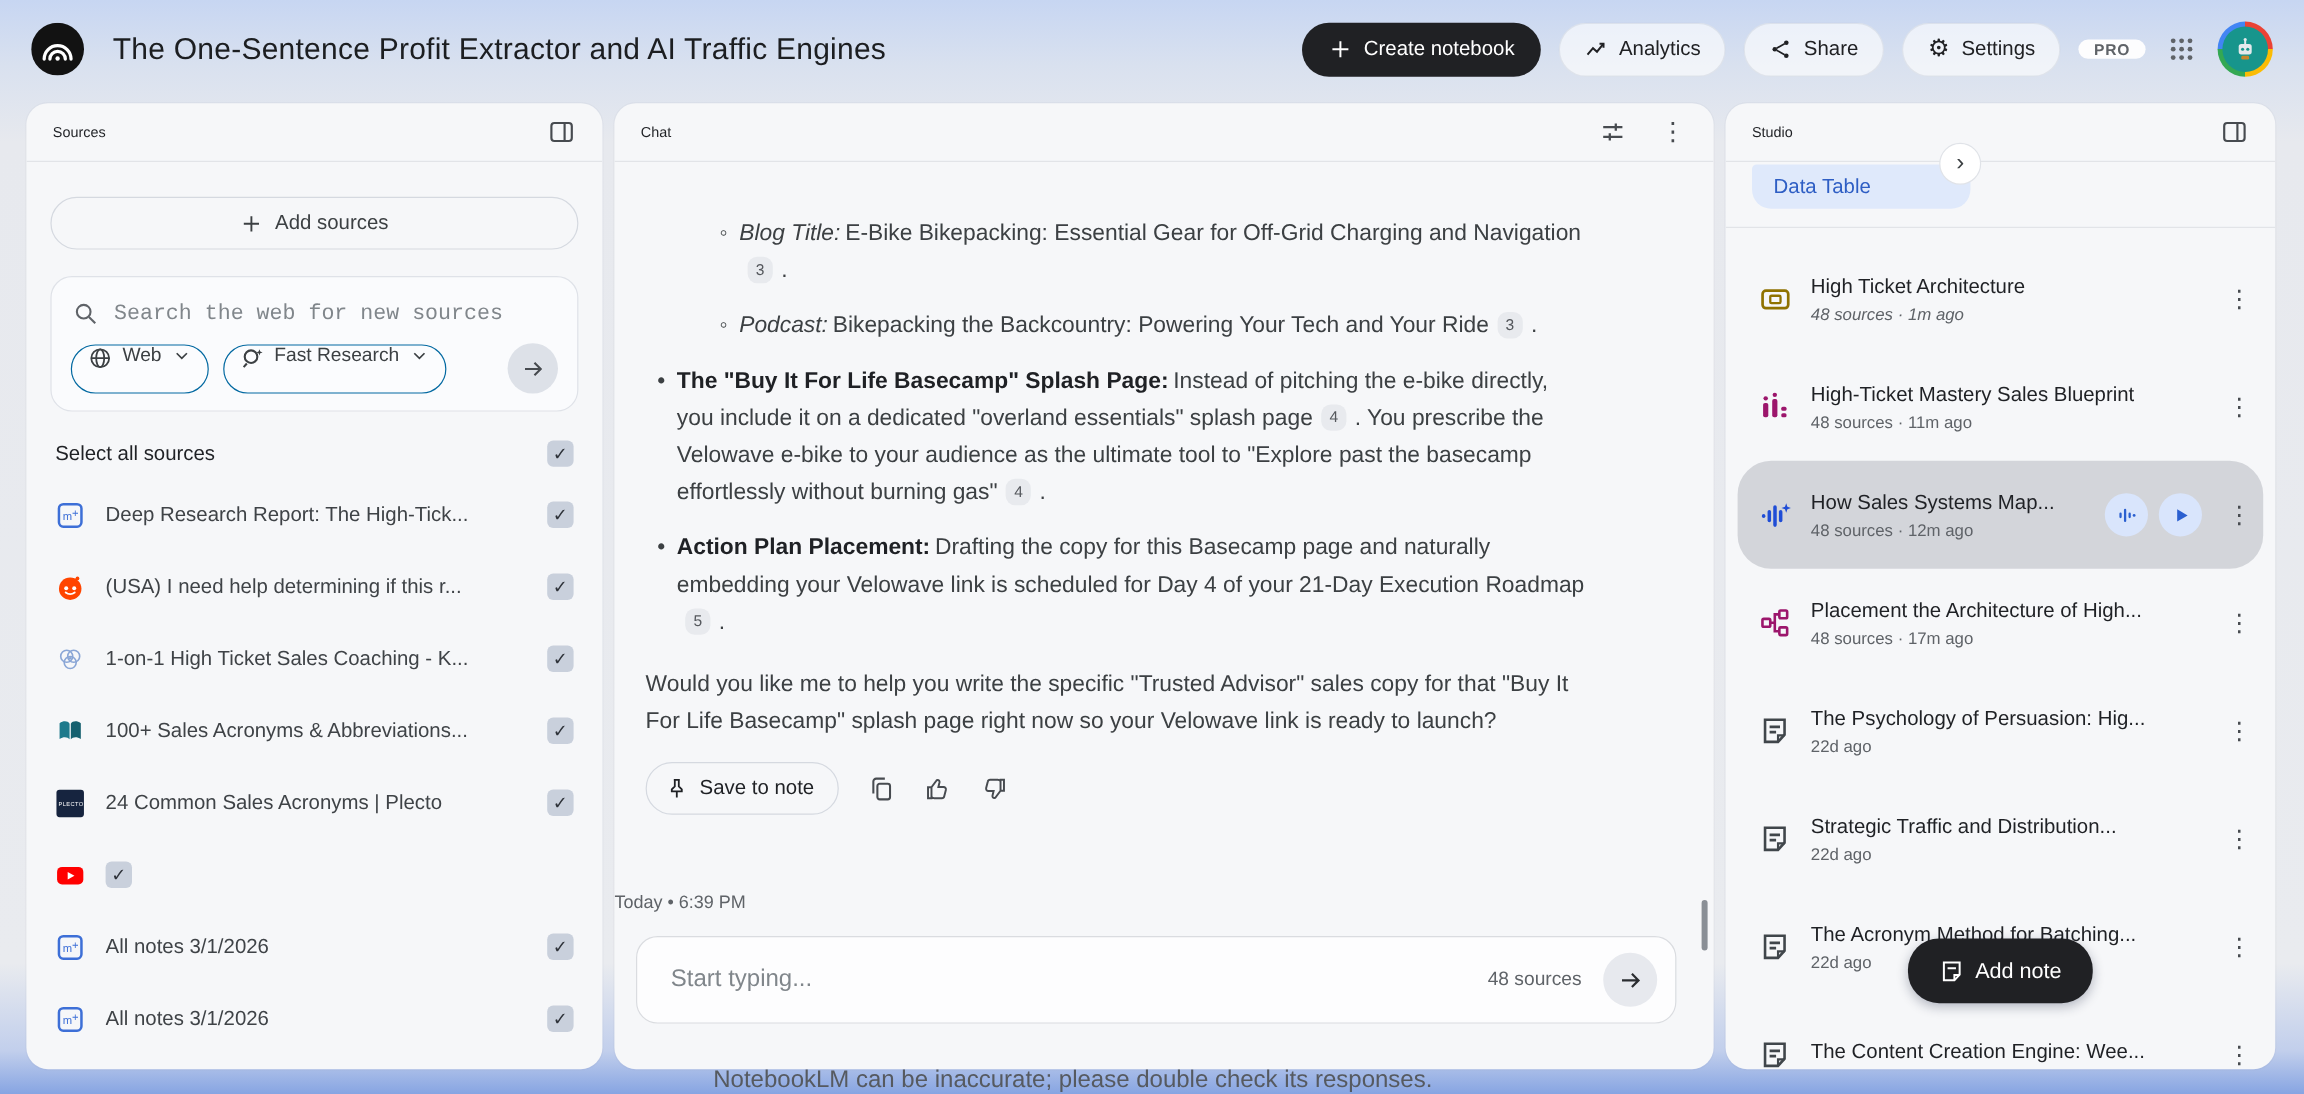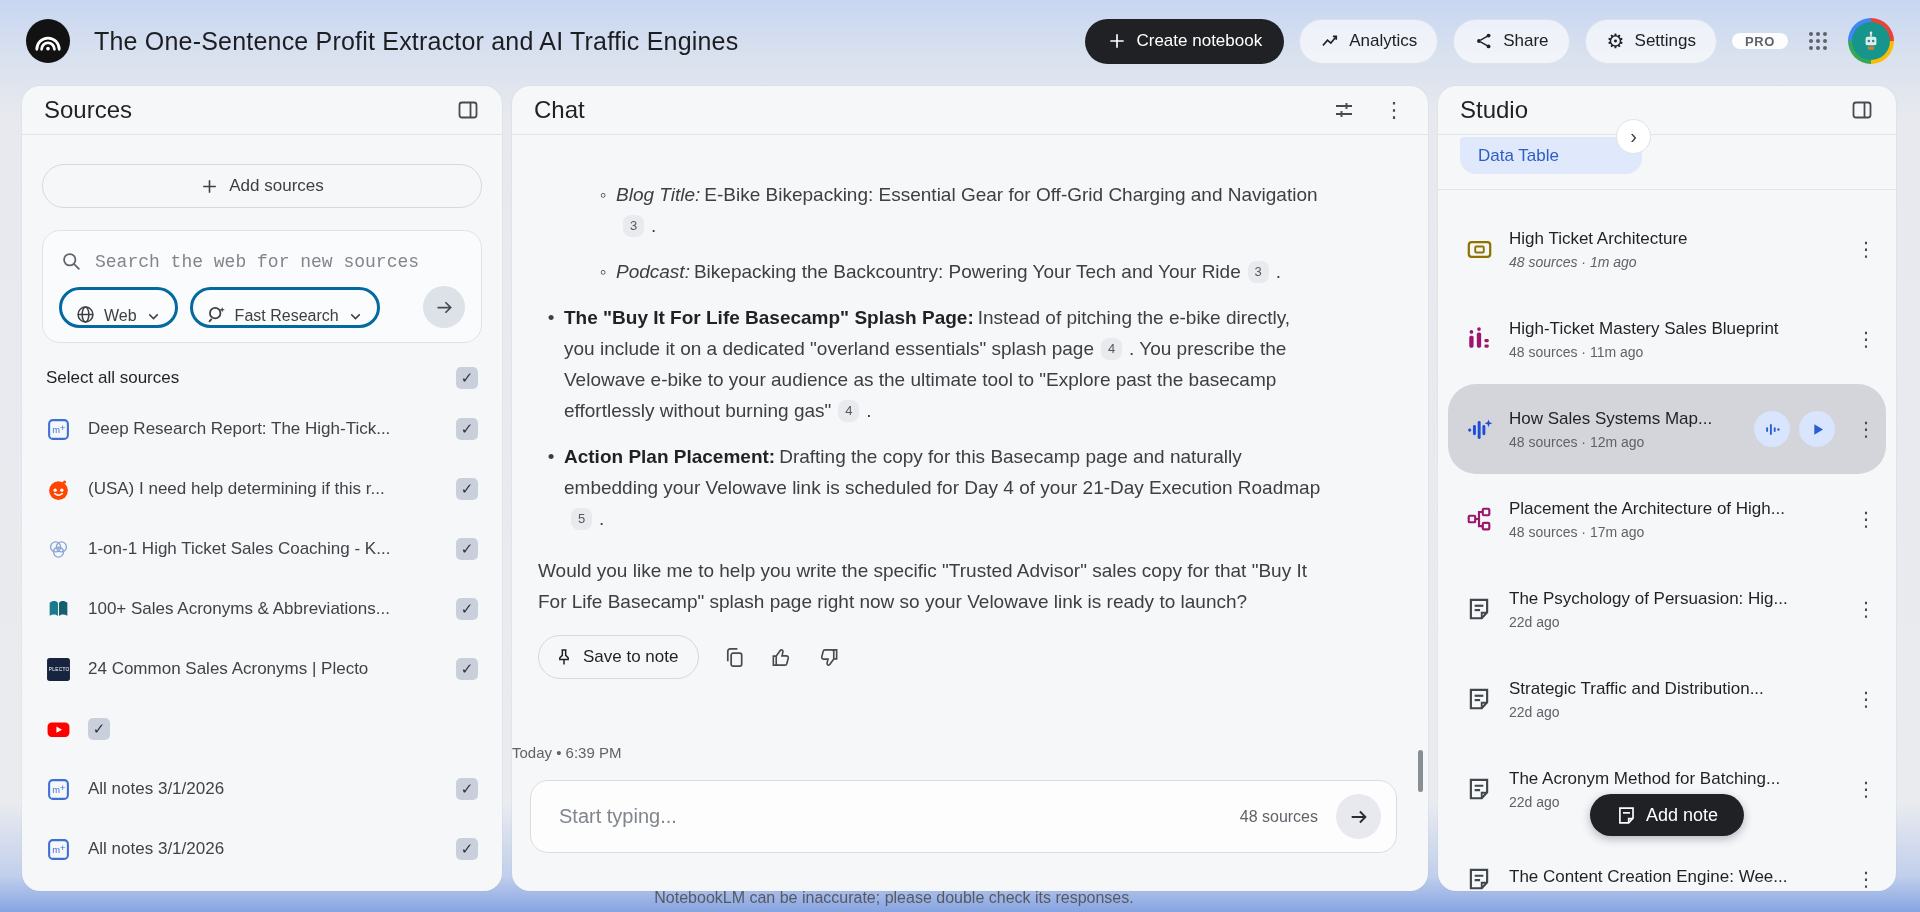--- a/index.html
+++ b/index.html
@@ -20,36 +20,36 @@
   .pill.dark { background:#202124; color:#fff; border:none; padding:0 22px; }
   .pill .ic { width:20px; height:20px; color:inherit; }
   .pro { height:16px; border-radius:16px; background:#fdfdfe; color:#5f6368; font-size:13px; font-weight:bold; letter-spacing:.6px; display:flex; align-items:center; padding:0 13px; }
   .apps { width:30px; height:30px; display:flex; align-items:center; justify-content:center; cursor:pointer; }
   .avatar { width:46px; height:46px; border-radius:50%; background:conic-gradient(#ea4335 0 25%,#fbbc04 25% 50%,#34a853 50% 75%,#4285f4 75% 100%); display:flex; align-items:center; justify-content:center; cursor:pointer; }
   .avatar .inner { width:38px; height:38px; border-radius:50%; background:#17958c; display:flex; align-items:center; justify-content:center; }
 
   
   .panel { position:absolute; top:86px; height:805px; background:#f6f7f9; border-radius:18px; overflow:hidden; box-shadow:0 0 0 1px rgba(130,140,160,.06); }
   .panel-head { height:49px; display:flex; align-items:center; justify-content:space-between; padding:0 22px; border-bottom:1px solid #e2e4e8; }
-  .panel-head .ttl { font-size:24px; color:#1f2125; }
+  .panel-head .ttl { font-size:12px; color:#1f2125; }
   .ghost-ic { width:24px; height:24px; color:#474b50; cursor:pointer; }
 
   #sources-panel { left:22px;  width:480px; }
   #chat-panel    { left:512px; width:916px; }
   #studio-panel  { left:1438px; width:458px; }
 
   
   .src-body { padding:0 20px; }
   .add-sources { margin-top:29px; height:44px; border:1px solid #d5d9e0; border-radius:22px; display:flex; align-items:center; justify-content:center; gap:10px; font-size:17px; color:#3c4043; cursor:pointer; background:transparent; width:100%; }
   .search-card { margin-top:22px; border:1px solid #dfe2e8; background:#fafbfd; border-radius:18px; padding:16px 16px 14px 16px; }
   .search-row { display:flex; align-items:center; gap:13px; padding:4px 2px 14px 2px; }
   .search-row input { border:none; outline:none; background:transparent; font-size:18px; color:#3c4043; width:100%; font-family:Liberation Mono, monospace; }
   .search-row input::placeholder { color:#80868b; }
   .chips-row { display:flex; align-items:center; gap:12px; }
-  .chip { height:41px; border:3px solid #0369a1; border-radius:21px; display:flex; align-items:flex-end; gap:8px; padding:0 13px; font-size:16px; color:#3c4043; cursor:pointer; background:#fbfcfe; }
+  .chip { height:41px; border:1px solid #0369a1; border-radius:21px; display:flex; align-items:flex-start; gap:8px; padding:0 13px; font-size:16px; color:#3c4043; cursor:pointer; background:#fbfcfe; }
   .go-btn { margin-left:auto; width:42px; height:42px; border-radius:50%; background:#dde1e8; display:flex; align-items:center; justify-content:center; cursor:pointer; color:#474b50; }
   .selall { display:flex; align-items:center; justify-content:space-between; padding:24px 4px 6px 4px; font-size:17px; color:#1f2125; }
   .cb { width:22px; height:22px; border-radius:5px; background:#c9d0dc; color:#2e3239; font-size:15px; display:flex; align-items:center; justify-content:center; cursor:pointer; flex:0 0 auto; }
   .src-list { margin-top:4px; }
   .src-row { height:60px; display:flex; align-items:center; gap:17px; padding:0 4px; cursor:pointer; }
   .src-ic { width:25px; height:25px; flex:0 0 auto; }
   .src-name { flex:1; font-size:17px; color:#3f4347; white-space:nowrap; overflow:hidden; }
 
   
   .chat-scroll { padding:44px 104px 0 26px; font-size:19px; line-height:31px; color:#3c4043; }
@@ -79,23 +79,23 @@
   .studio-list { padding:14px 10px 0 10px; }
   .st-row { height:90px; display:flex; align-items:center; gap:15px; padding:0 6px 0 16px; border-radius:28px; cursor:pointer; }
   .st-row.sel { background:#d3d5da; }
   .st-ic { width:30px; height:30px; flex:0 0 auto; display:flex; align-items:center; justify-content:center; }
   .st-txt { flex:1; min-width:0; }
   .st-title { font-size:17px; font-weight:500; color:#1f2125; white-space:nowrap; overflow:hidden; }
   .st-meta { font-size:14px; color:#5f6368; margin-top:5px; }
   .kebab { width:28px; height:28px; display:flex; align-items:center; justify-content:center; font-size:20px; color:#474b50; cursor:pointer; flex:0 0 auto; }
   .row-acts { display:flex; gap:9px; margin-right:2px; }
   .act { width:36px; height:36px; border-radius:50%; background:#d9e5fc; display:flex; align-items:center; justify-content:center; color:#2a5fd0; cursor:pointer; }
-  .add-note { position:absolute; left:50%; transform:translateX(-50%); bottom:55px; height:42px; border-radius:26px; background:#202124; color:#fff; border:none; display:flex; align-items:center; gap:9px; padding:0 26px; font-size:18px; font-family:inherit; cursor:pointer; box-shadow:0 3px 10px rgba(20,30,60,.3); }
-
-  .footer { position:absolute; left:0; top:889px; width:1788px; text-align:center; font-size:16px; color:#565a60; }
+  .add-note { position:absolute; left:50%; transform:translateX(-50%); bottom:55px; height:54px; border-radius:26px; background:#202124; color:#fff; border:none; display:flex; align-items:center; gap:9px; padding:0 26px; font-size:18px; font-family:inherit; cursor:pointer; box-shadow:0 3px 10px rgba(20,30,60,.3); }
+
+  .footer { position:absolute; left:0; top:889px; width:1788px; text-align:center; font-size:20px; color:#565a60; }
 </style>
 </head>
 <body>
 
 <div class="topbar">
   <span class="logo">
     <svg viewBox="0 0 24 24">
         <circle cx="12" cy="12" r="12" fill="#121212"></circle>
       <path d="M8.5 16.5a3.5 3.5 0 0 1 7 0" fill="none" stroke="#fff" stroke-width="1.5" stroke-linecap="round"></path>
       <path d="M5.9 16.5a6.1 6.1 0 0 1 12.2 0" fill="none" stroke="#fff" stroke-width="1.5" stroke-linecap="round"></path>

